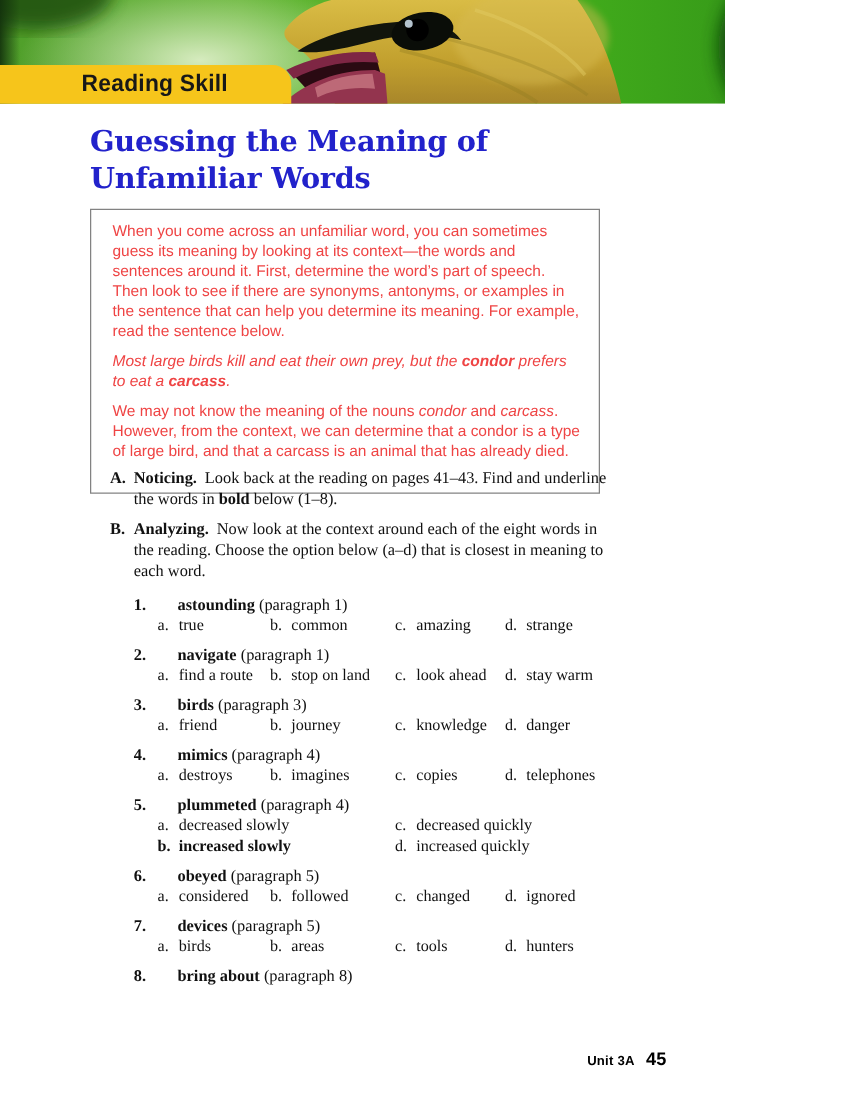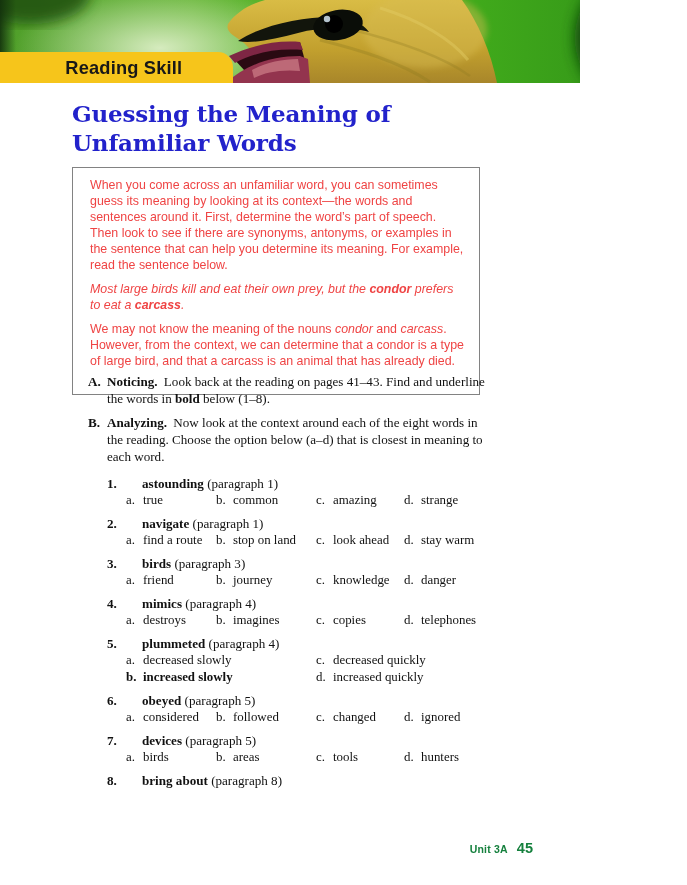--- a/index.html
+++ b/index.html
@@ -72,21 +72,21 @@
   .options.two-col .option:nth-child(2){ grid-row:2; grid-column:1;font-weight:bold; }
   .options.two-col .option:nth-child(3){ grid-row:1; grid-column:2; }
   .options.two-col .option:nth-child(4){ grid-row:2; grid-column:2; }
   .option { white-space:nowrap; }
   .olet { display:inline-block; width:17px; }
 
   
   .footer {
     position:absolute; top:840px; right:47px;
     display:flex; align-items:baseline; gap:9px;
-    font-family:"Liberation Sans", sans-serif; font-weight:bold; color:#15803d;
+    font-family:"Liberation Sans", sans-serif; font-weight:bold; color:#000000;
   }
   .unit { font-size:10.5px; letter-spacing:.2px; }
   .pagenum { font-size:14.5px; }
 </style>
 </head>
 <body>
 
 <div class="page">
 
   <div class="photo-header">

